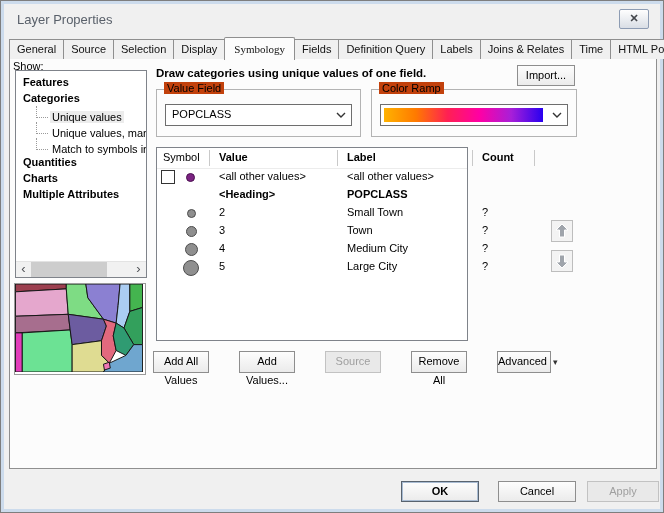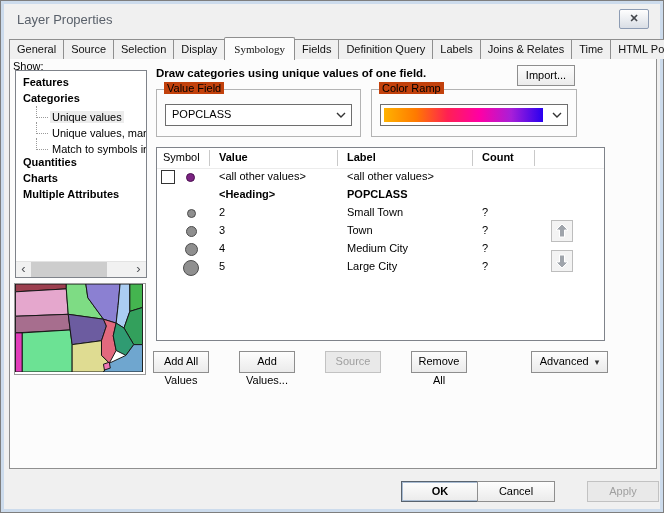--- a/index.html
+++ b/index.html
@@ -39,21 +39,21 @@
   
   .group{position:absolute;border:1px solid #b3b3b3;box-sizing:border-box;height:48px;}
   .group .glabel{position:absolute;top:-8px;left:7px;background:#c2410c;padding:0 3px;font-size:11px;}
   .gb-vf{left:146px;top:30px;width:205px;}
   .gb-cr{left:361px;top:30px;width:206px;}
   .combo{position:absolute;left:8px;top:14px;right:8px;height:22px;background:#fff;border:1px solid #6e6e6e;box-sizing:border-box;}
   .combo .ctext{position:absolute;left:6px;top:3px;font-size:11px;}
   .combo .chev{position:absolute;right:5px;top:7px;}
   .ramp{position:absolute;left:3px;top:3px;bottom:3px;right:24px;}
   
-  .utable{position:absolute;left:146px;top:88px;width:449px;height:194px;background:#fff;border:1px solid #7f838a;box-sizing:border-box;font-size:11px;}
+  .utable{position:absolute;left:146px;top:88px;width:312px;height:194px;background:#fff;border:1px solid #7f838a;box-sizing:border-box;font-size:11px;}
   .thead{position:absolute;left:0;top:0;right:0;height:20px;border-bottom:1px solid #ececec;}
   .thead .h{position:absolute;top:3px;}
   .vline{position:absolute;top:2px;height:16px;width:1px;background:#c9c9c9;}
   .trow{position:absolute;left:0;right:0;height:18px;}
   .cell{position:absolute;top:2px;white-space:nowrap;}
   .c-val{left:62px;} .c-lab{left:190px;} .c-cnt{left:325px;}
   .bold{font-weight:bold;}
   .checkbox{position:absolute;left:4px;top:2px;width:12px;height:12px;background:#fff;border:1px solid #333;}
   .sym{position:absolute;border-radius:50%;border:1px solid #4d4d4d;background:#8f8f8f;}
   
@@ -215,23 +215,23 @@
     <div class="updown ud-down">
       <svg width="20" height="20" viewBox="0 0 20 20">
         <path d="M10 17 L4 11 H7.5 V4 H12.5 V11 H16 Z" fill="#9fa4ab" stroke="#fff" stroke-width="1"></path>
       </svg>
     </div>
 
     <div class="btn act" style="left:143px;">Add All Values</div>
     <div class="btn act" style="left:229px;">Add Values...</div>
     <div class="btn act disabled" style="left:315px;">Source</div>
     <div class="btn act" style="left:401px;">Remove All</div>
-    <div class="btn act" style="left:487px;width:77px;margin-left:34px;">
+    <div class="btn act" style="left:487px;width:54px;">
       <span>Advanced</span><span class="adv-caret">▾</span>
     </div>
 
   </div>
 
   <div class="btn foot-btn default" style="left:400px;top:480px;font-weight:bold;">OK</div>
-  <div class="btn foot-btn" style="left:476px;top:480px;">Cancel</div>
+  <div class="btn foot-btn" style="left:497px;top:480px;">Cancel</div>
   <div class="btn foot-btn disabled" style="left:586px;top:480px;width:72px;">Apply</div>
 
 </div>
 
 </body></html>

